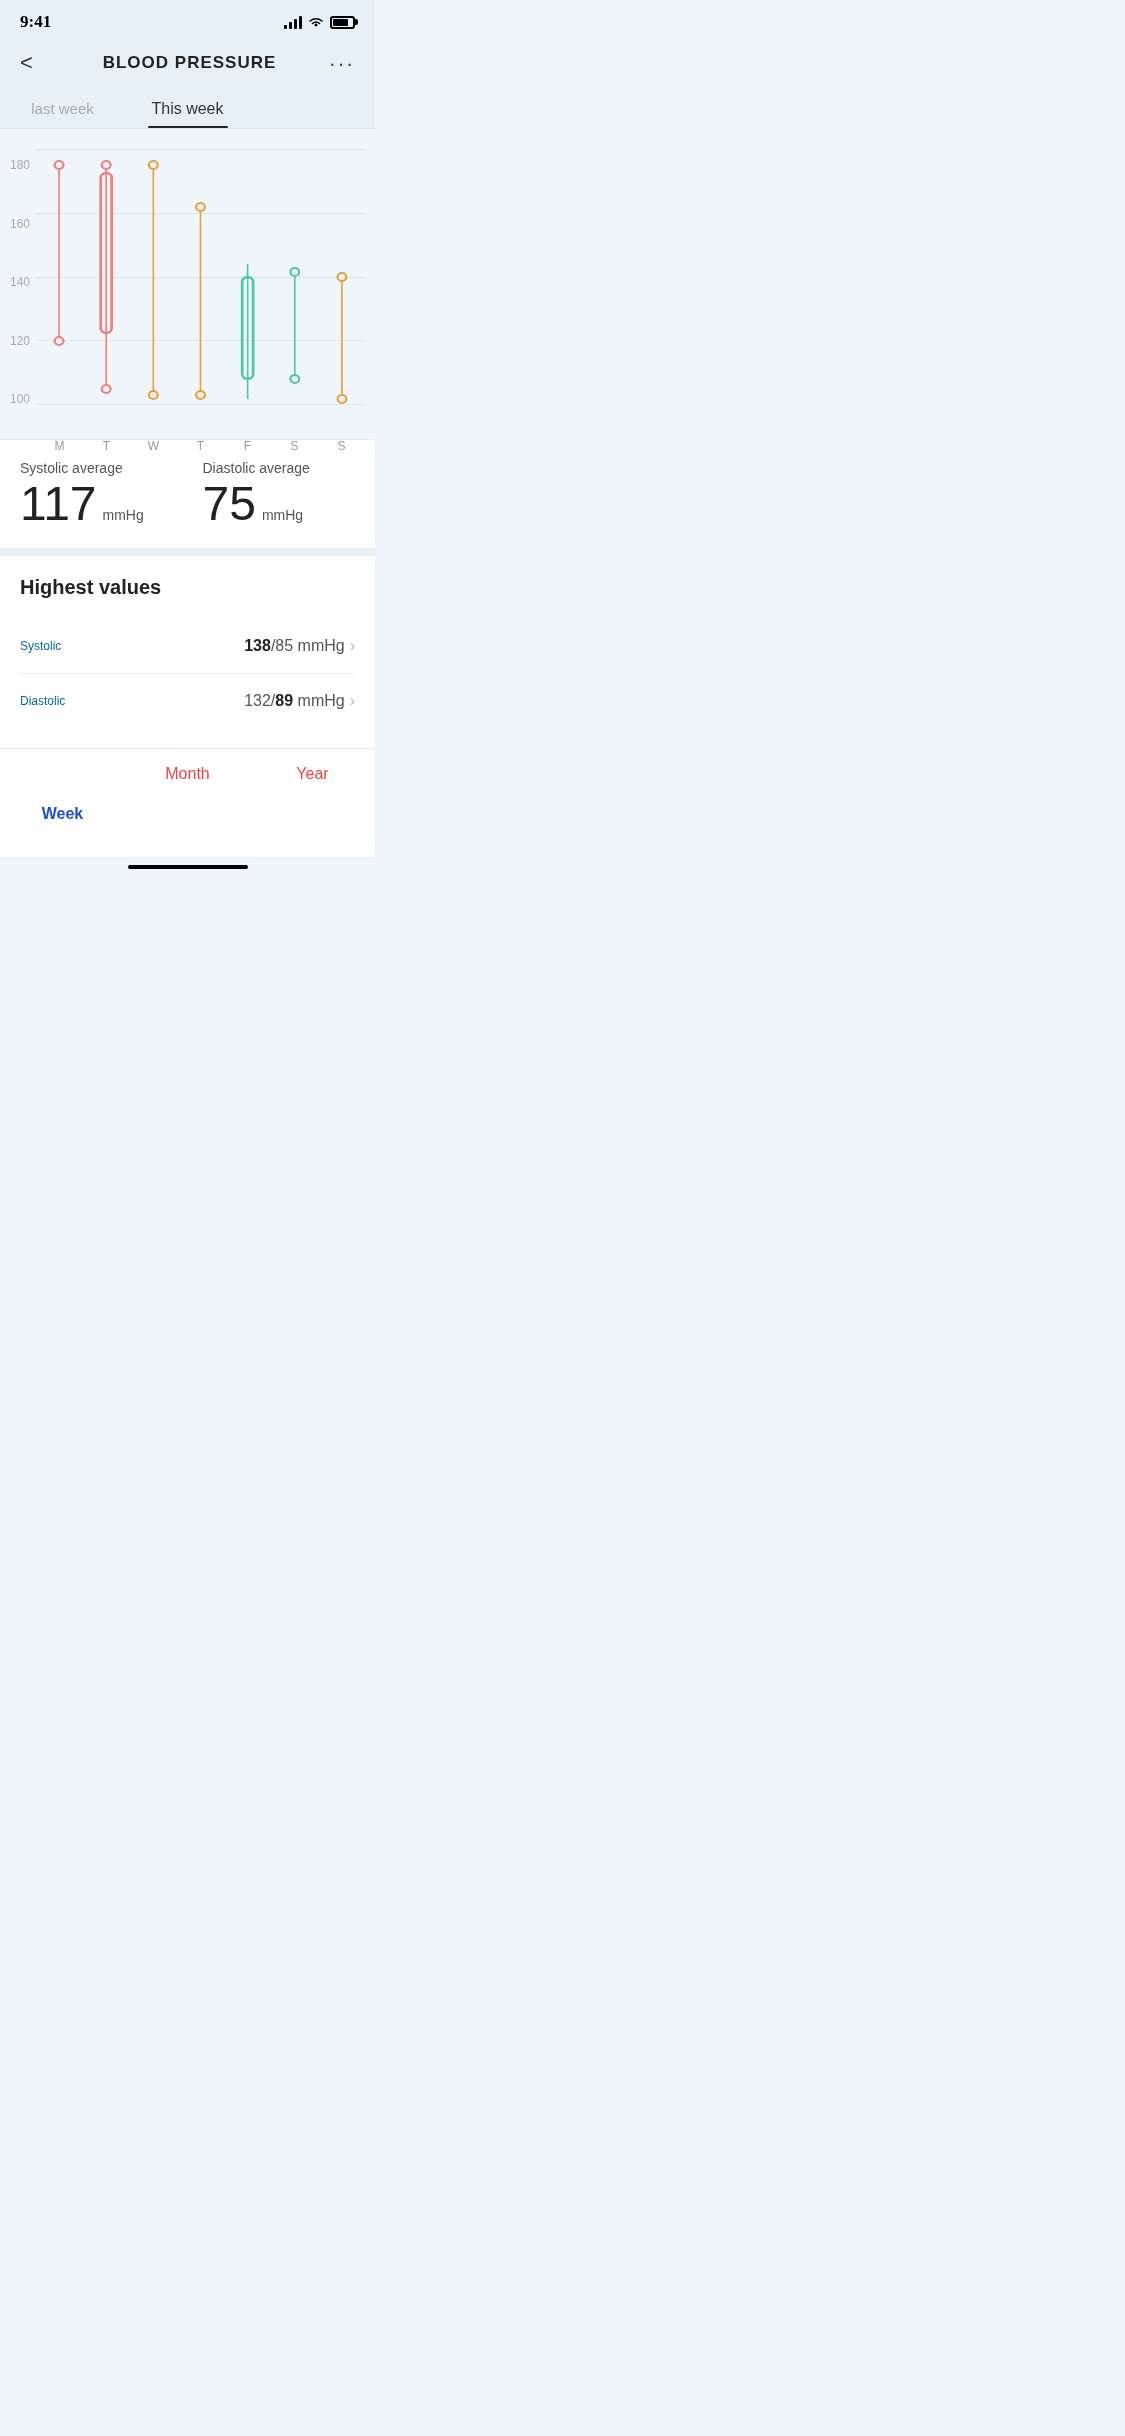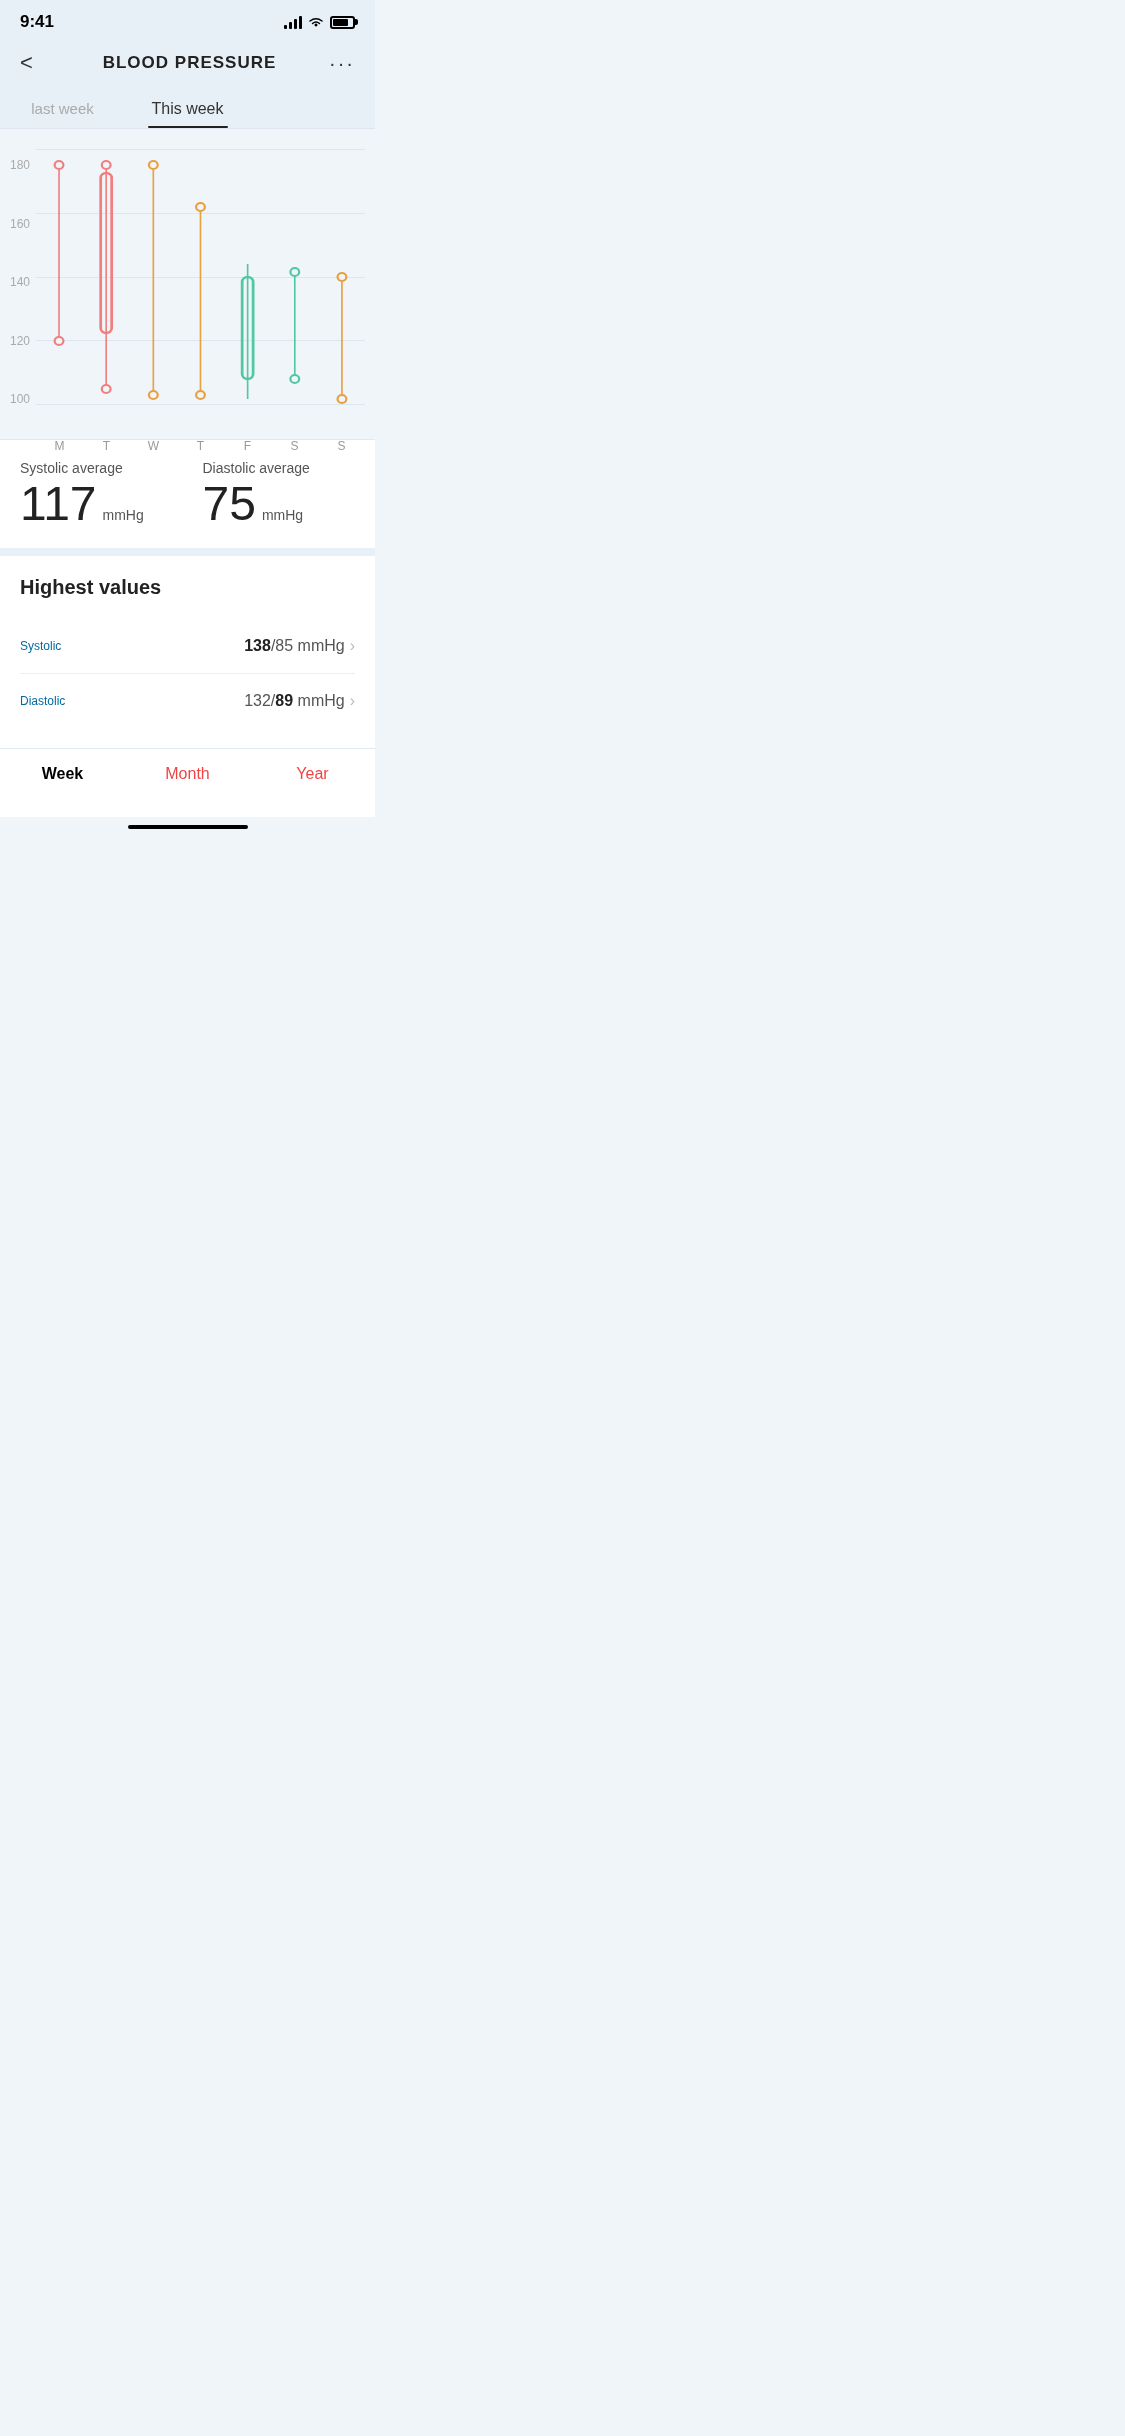--- a/index.html
+++ b/index.html
@@ -12,20 +12,21 @@
       font-family: -apple-system, BlinkMacSystemFont, 'Helvetica Neue', Arial, sans-serif;
       overflow-x: hidden;
     }
 
     .status-bar {
       display: flex;
       justify-content: space-between;
       align-items: center;
       padding: 12px 20px 6px 20px;
       background: #e8f0f7;
+      font-family: Liberation Serif, serif;
     }
 
     .status-time {
       font-size: 17px;
       font-weight: 600;
       color: #000;
     }
 
     .status-icons {
       display: flex;
@@ -321,22 +322,23 @@
     .bottom-tab {
       flex: 1;
       text-align: center;
       font-size: 16px;
       color: #ef4444;
       cursor: pointer;
       padding: 4px 0;
     }
 
     .bottom-tab.active {
-      color: #000000;
+      color: #1d4ed8;
       font-weight: 700;
+      margin-top: 40px;
     }
 
     .bottom-indicator {
       width: 120px;
       height: 4px;
       background: #000;
       border-radius: 3px;
       margin: 8px auto 0 auto;
     }
   </style>

